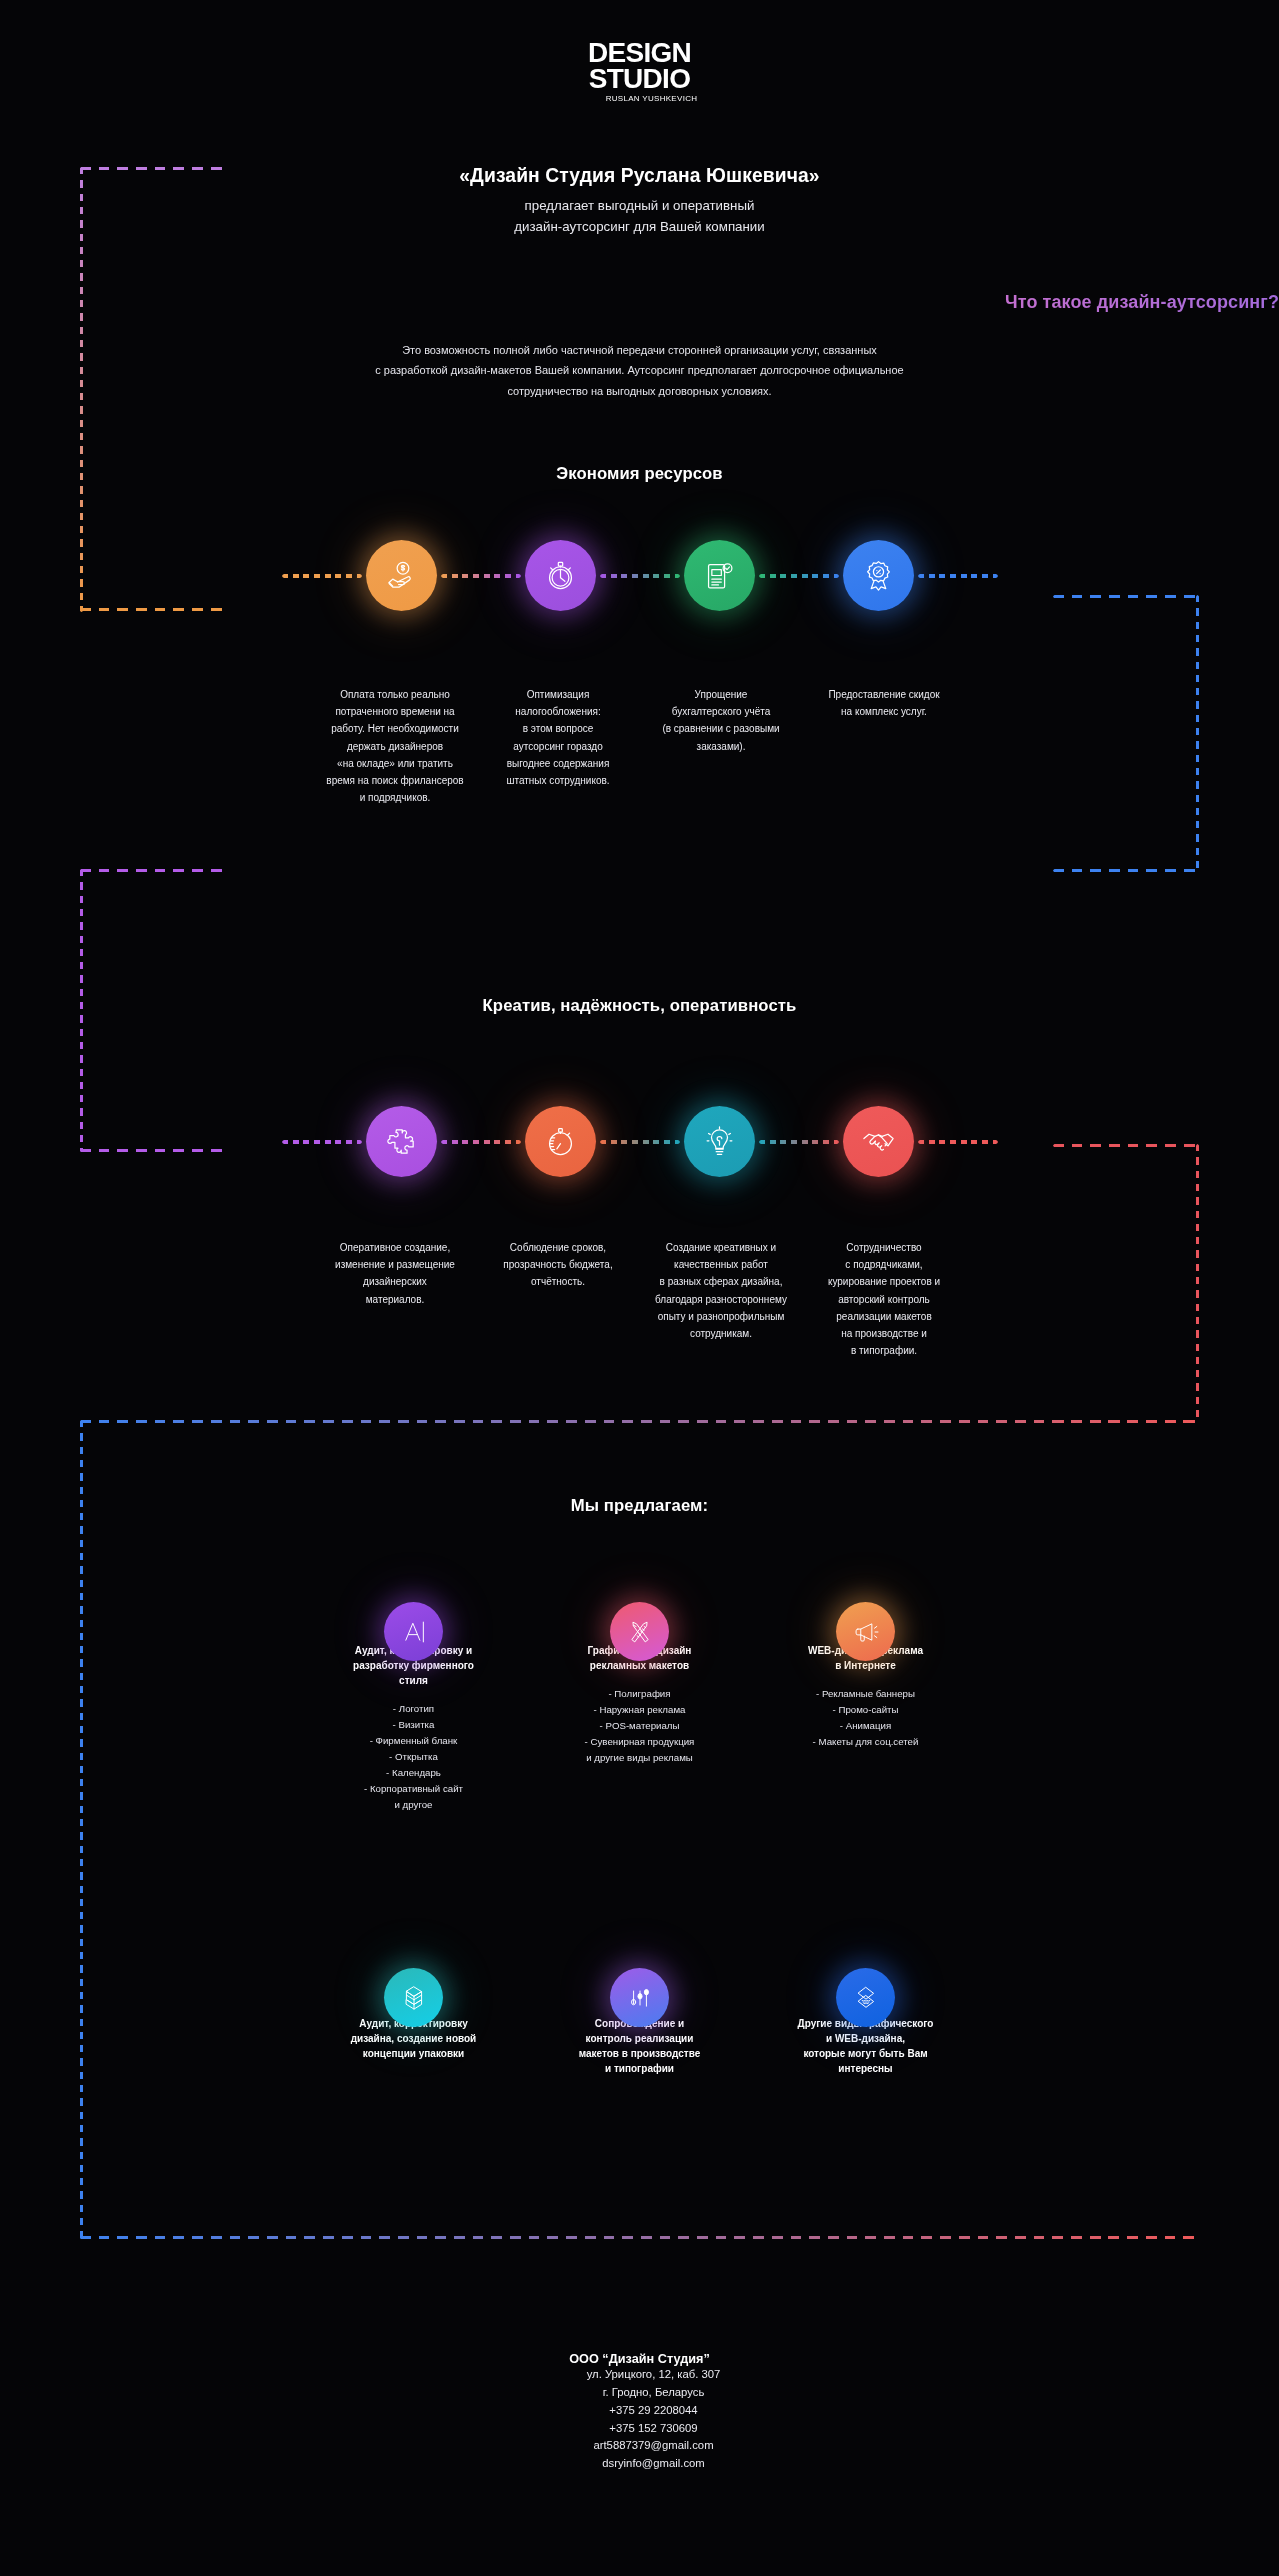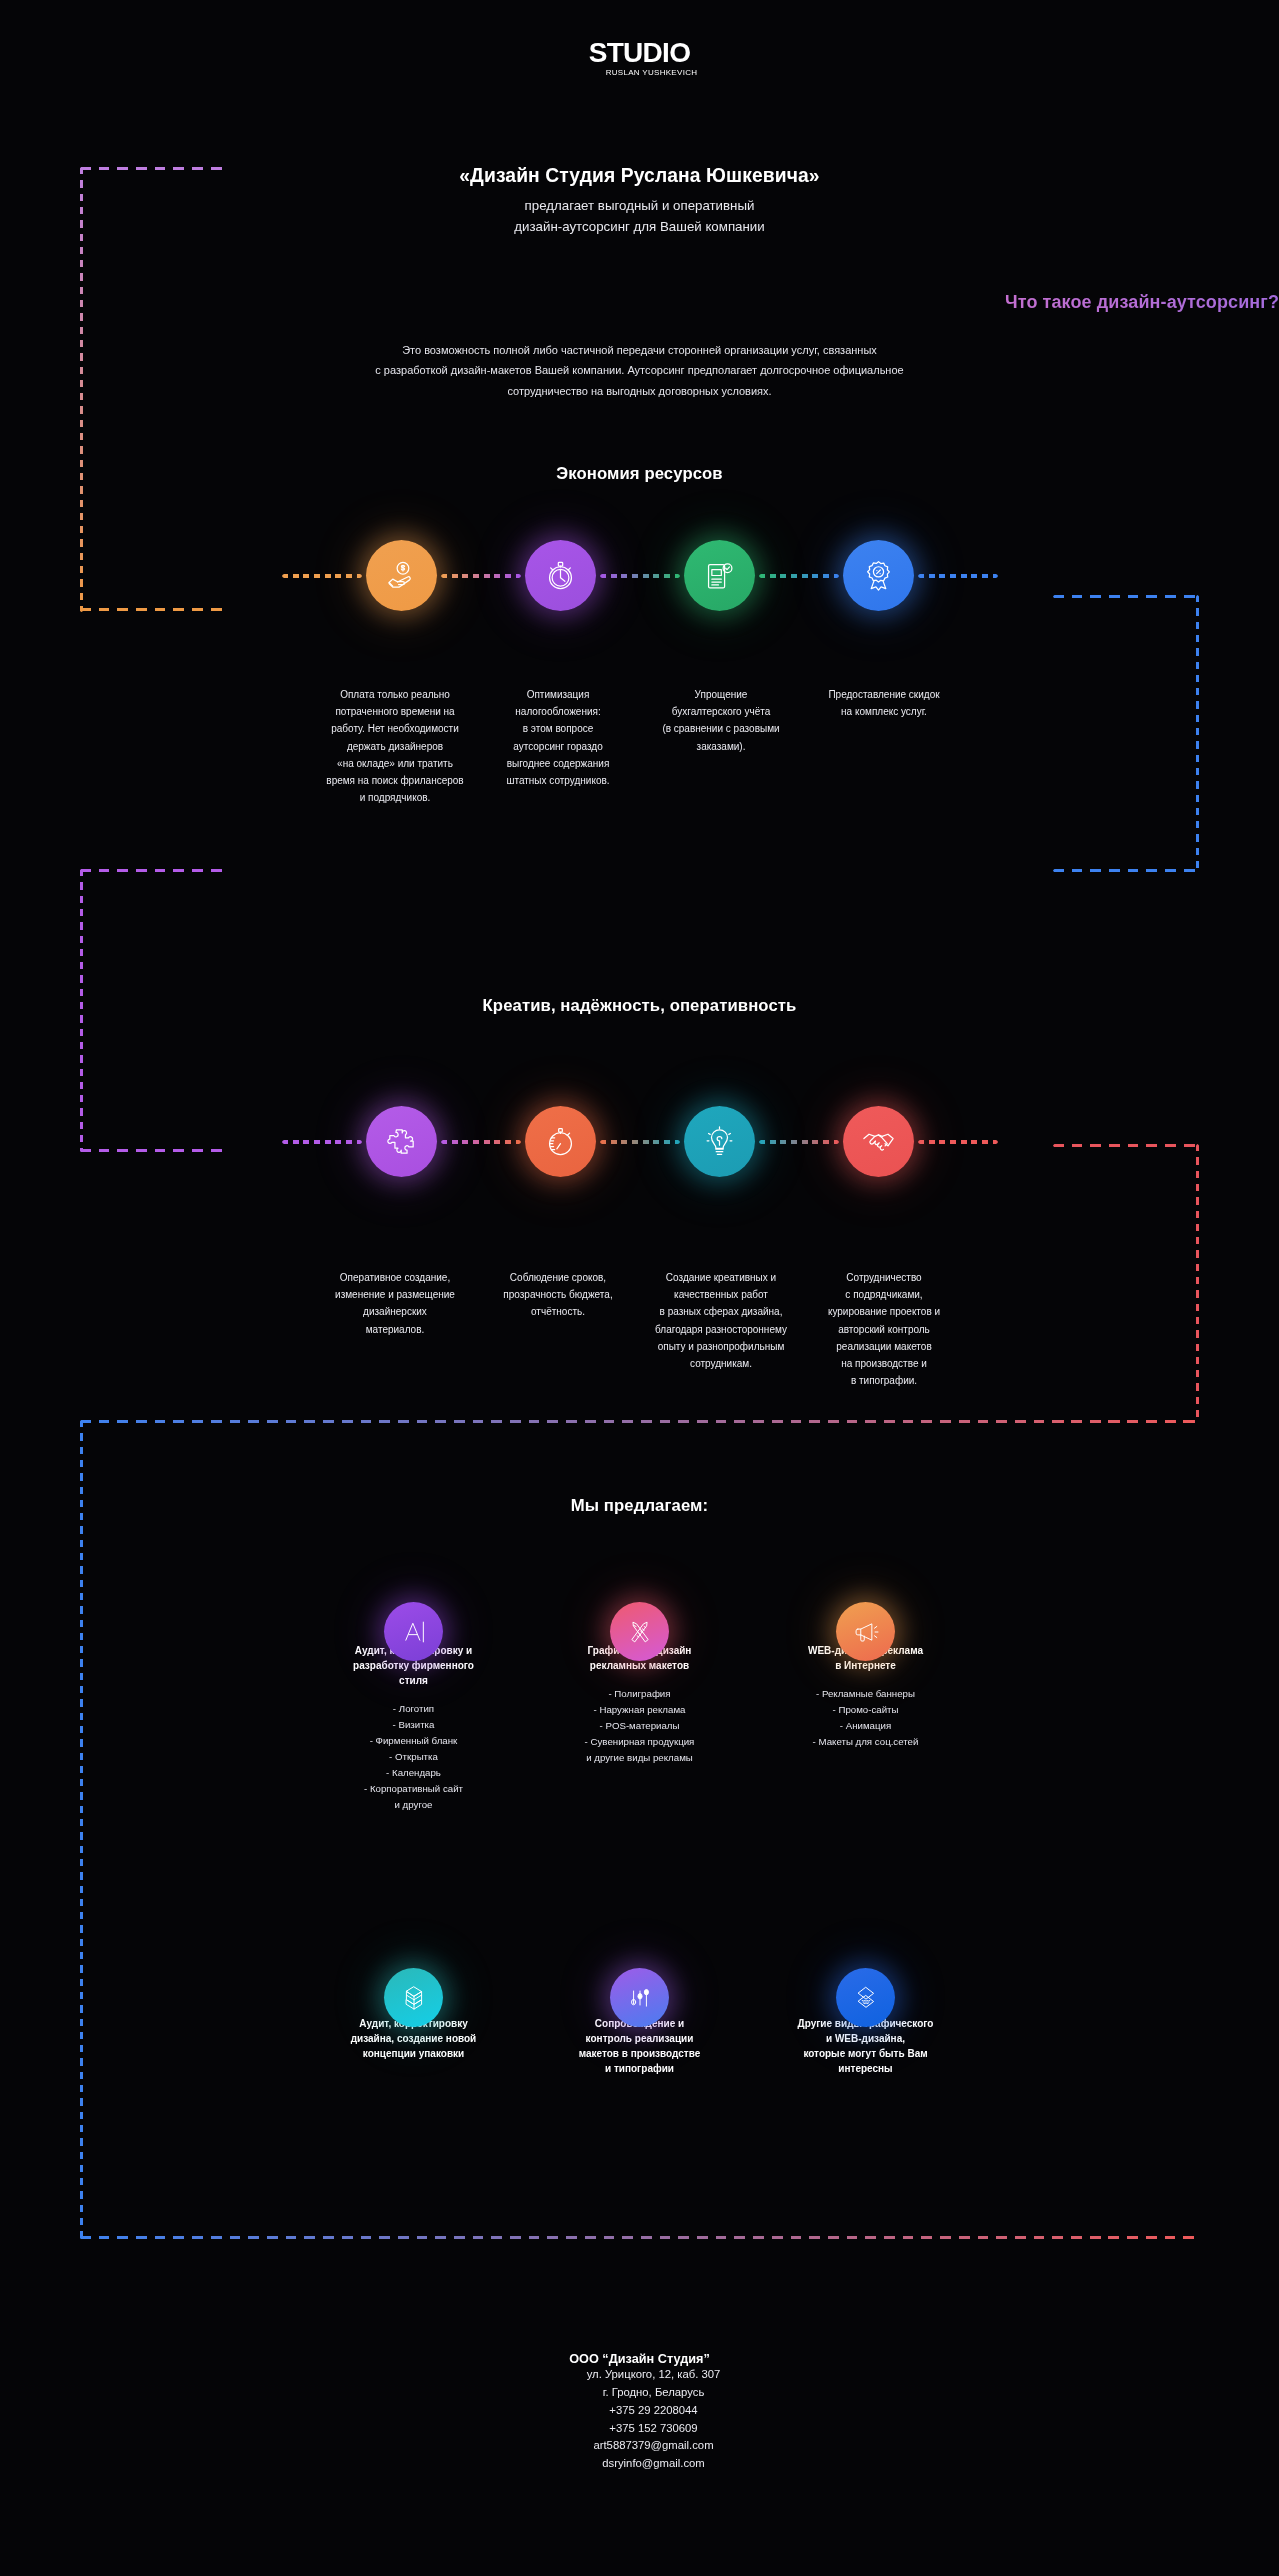--- a/index.html
+++ b/index.html
@@ -58,20 +58,21 @@
   .footer{position:absolute;left:0;right:0;text-align:center;}
   .f-name{font-size:12.7px;font-weight:700;color:#fff;}
   .f-line{font-size:11.3px;font-weight:400;color:#ececf2;line-height:1.58;padding-left:28px;}
 </style>
 </head>
 <body>
 
 <div class="page">
 
   <div class="logo">
+    <div class="logo-l1">DESIGN</div>
     <div class="logo-l2">STUDIO</div>
     <div class="logo-l3">RUSLAN YUSHKEVICH</div>
   </div>
 
   <div class="headline">
     <div class="h-title">«Дизайн Студия Руслана Юшкевича»</div>
     <div class="h-sub">предлагает выгодный и оперативный</div>
     <div class="h-sub" style="margin-top:0">дизайн-аутсорсинг для Вашей компании</div>
   </div>
   <div class="q-title">Что такое дизайн-аутсорсинг?</div>
@@ -310,21 +311,21 @@
               <path d="M27.1 31.1a2.6 2.6 0 1 0 3.7 3.7" style="fill:none;stroke:#fff;stroke-width:1.7;stroke-linecap:round;stroke-linejoin:round"></path>
               <path d="M24 15l5 4 7 8-3 3" style="fill:none;stroke:#fff;stroke-width:1.7;stroke-linecap:round;stroke-linejoin:round"></path>
             </svg>
           </span>
           </div>
       </div>
       <div class="conn" style="width:80px;background-image:linear-gradient(90deg,#ef5a5a,#ef5a5a);
         -webkit-mask-image:repeating-linear-gradient(90deg,#000 0 6px,transparent 6px 10.7px);
         mask-image:repeating-linear-gradient(90deg,#000 0 6px,transparent 6px 10.7px);"></div>
     </div>
-  <div class="caps" id="caps2" style="top:1269px">
+  <div class="caps" id="caps2" style="top:1239px">
       <div class="cap">
         <div>Оперативное создание,</div>
         <div>изменение и размещение</div>
         <div>дизайнерских</div>
         <div>материалов.</div>
       </div>
       <div class="cap">
         <div>Соблюдение сроков,</div>
         <div>прозрачность бюджета,</div>
         <div>отчётность.</div>

